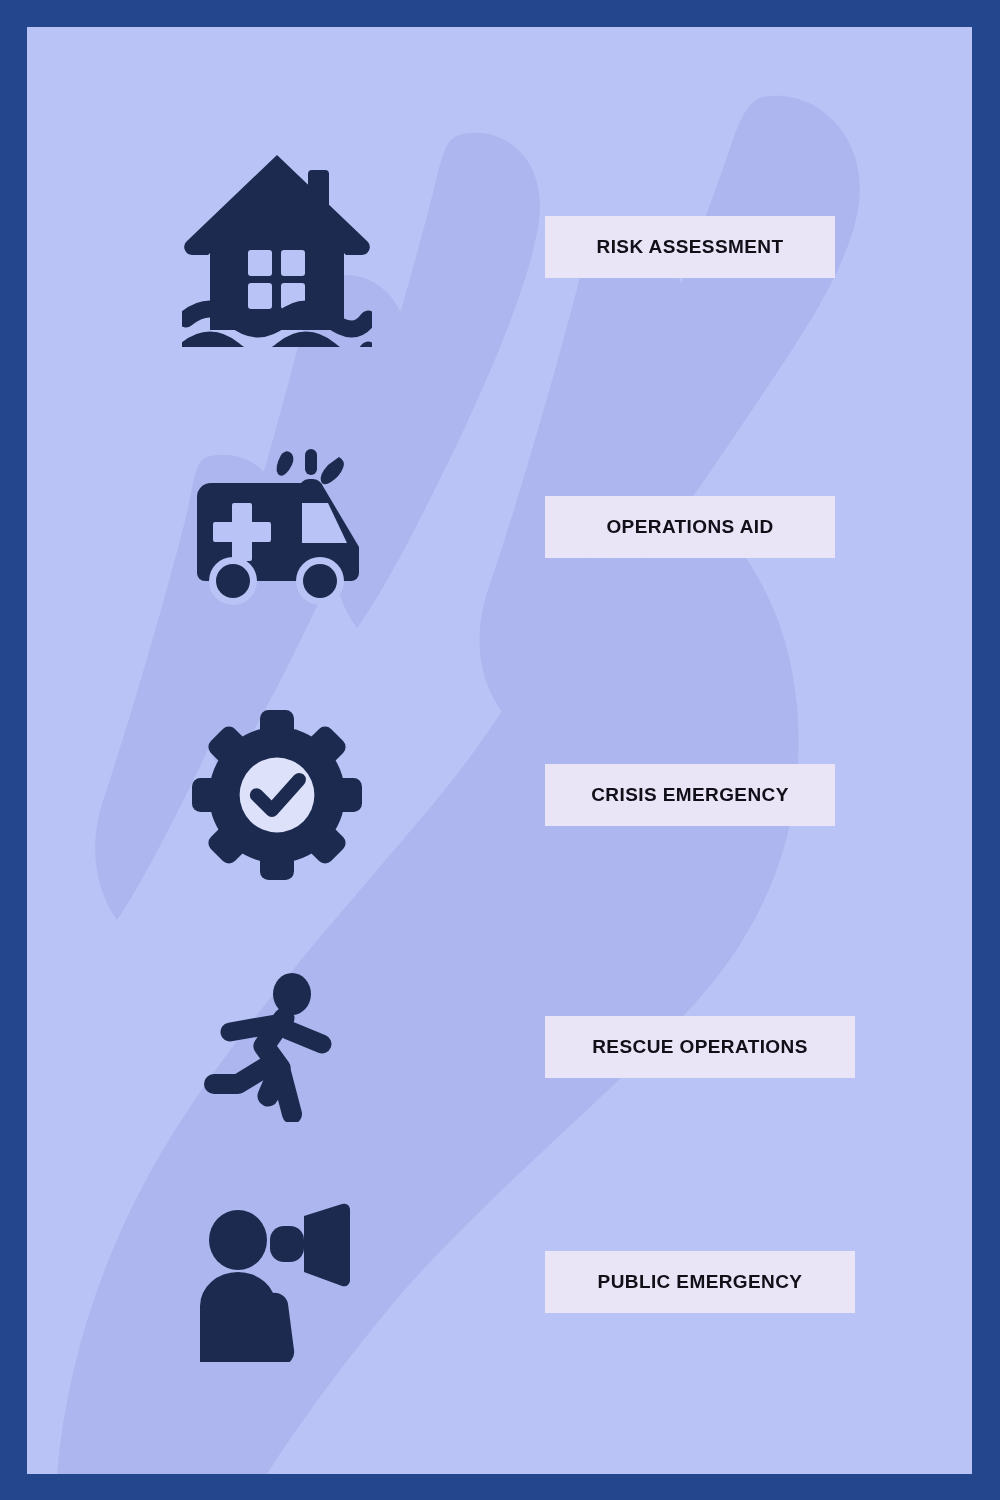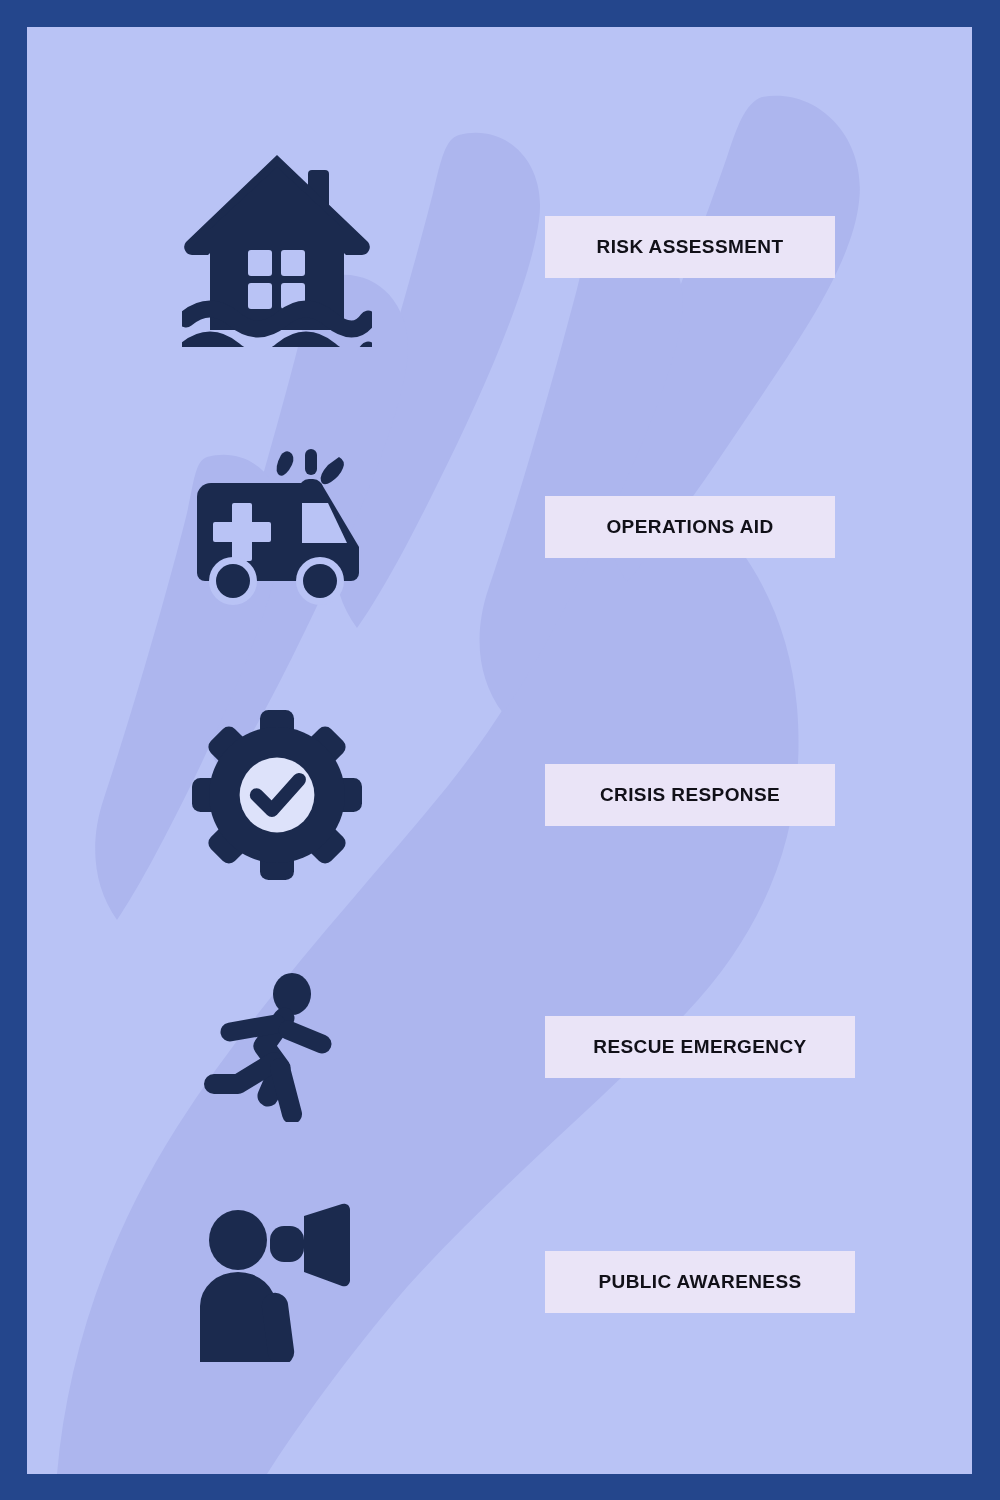--- a/index.html
+++ b/index.html
@@ -232,21 +232,21 @@
           <circle cx="50" cy="50" r="40"></circle>
 
           <circle cx="50" cy="50" r="22" fill="#DDE2FA"></circle>
 
           <path d="M38 50 L47 59 L63 41" fill="none" stroke="#1B2A4E" stroke-width="8" stroke-linecap="round" stroke-linejoin="round"></path>
         </g>
       </svg>
     </div>
     <div class="label-cell">
       <div class="label-box w-std">
-        <span class="label-text">CRISIS RESPONSE</span>
+        <span class="label-text">CRISIS EMERGENCY</span>
       </div>
     </div>
   </div>
 
   <div class="row row-3">
     <div class="icon-cell">
       <svg width="150" height="150" viewBox="0 0 150 150" xmlns="http://www.w3.org/2000/svg">
         <g fill="#1B2A4E" stroke="#1B2A4E" stroke-linecap="round" stroke-linejoin="round">
 
           <ellipse cx="90" cy="22" rx="19" ry="21" stroke="none"></ellipse>
@@ -258,21 +258,21 @@
           <path d="M86 58 L120 72" fill="none" stroke-width="19"></path>
 
           <path d="M72 90 L36 112 L12 112" fill="none" stroke-width="20"></path>
 
           <path d="M78 96 L90 142" fill="none" stroke-width="20"></path>
         </g>
       </svg>
     </div>
     <div class="label-cell">
       <div class="label-box w-wide">
-        <span class="label-text">RESCUE EMERGENCY</span>
+        <span class="label-text">RESCUE OPERATIONS</span>
       </div>
     </div>
   </div>
 
   <div class="row row-4">
     <div class="icon-cell">
       <svg width="170" height="160" viewBox="0 0 170 160" xmlns="http://www.w3.org/2000/svg">
         <g fill="#1B2A4E">
 
           <ellipse cx="46" cy="38" rx="29" ry="30"></ellipse>
@@ -283,18 +283,18 @@
                    a13 13 0 0 1 -26 4 Z"></path>
 
           <rect x="78" y="24" width="34" height="36" rx="14"></rect>
 
           <path d="M112 14 L150 2 a6 6 0 0 1 8 6 L158 78 a6 6 0 0 1 -8 6 L112 70 Z"></path>
         </g>
       </svg>
     </div>
     <div class="label-cell">
       <div class="label-box w-wide">
-        <span class="label-text">PUBLIC AWARENESS</span>
+        <span class="label-text">PUBLIC EMERGENCY</span>
       </div>
     </div>
   </div>
 
 </div>
 
 </body></html>

